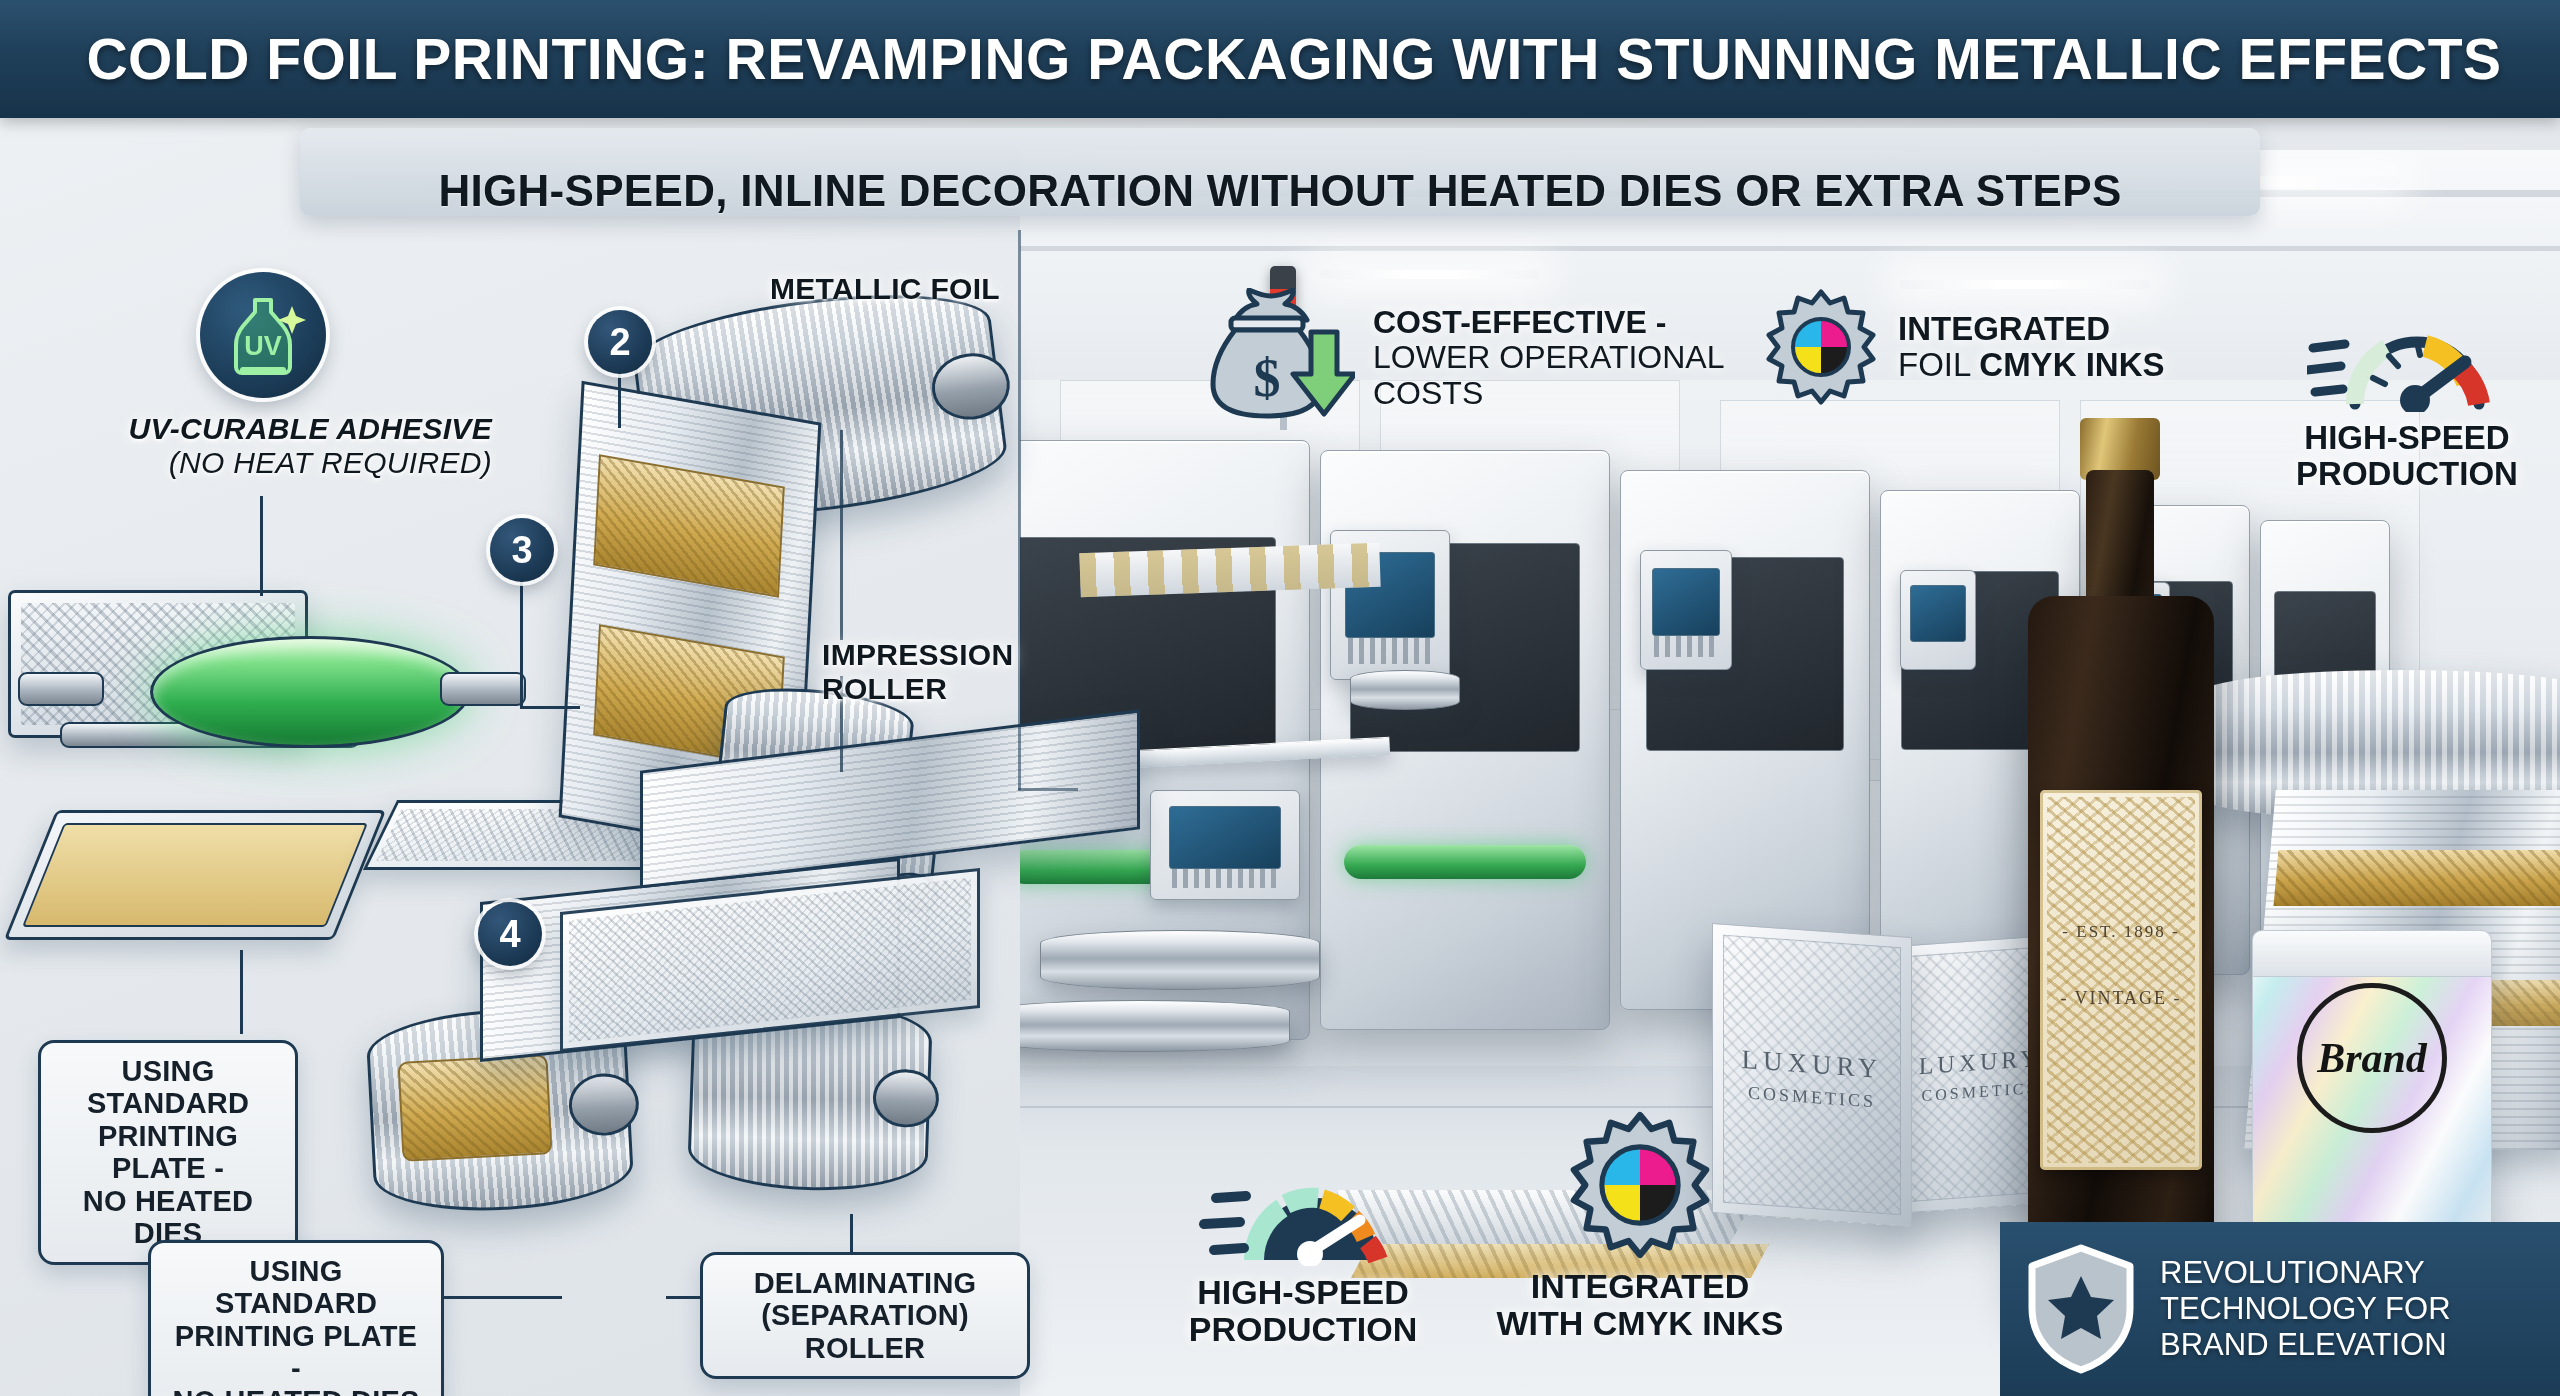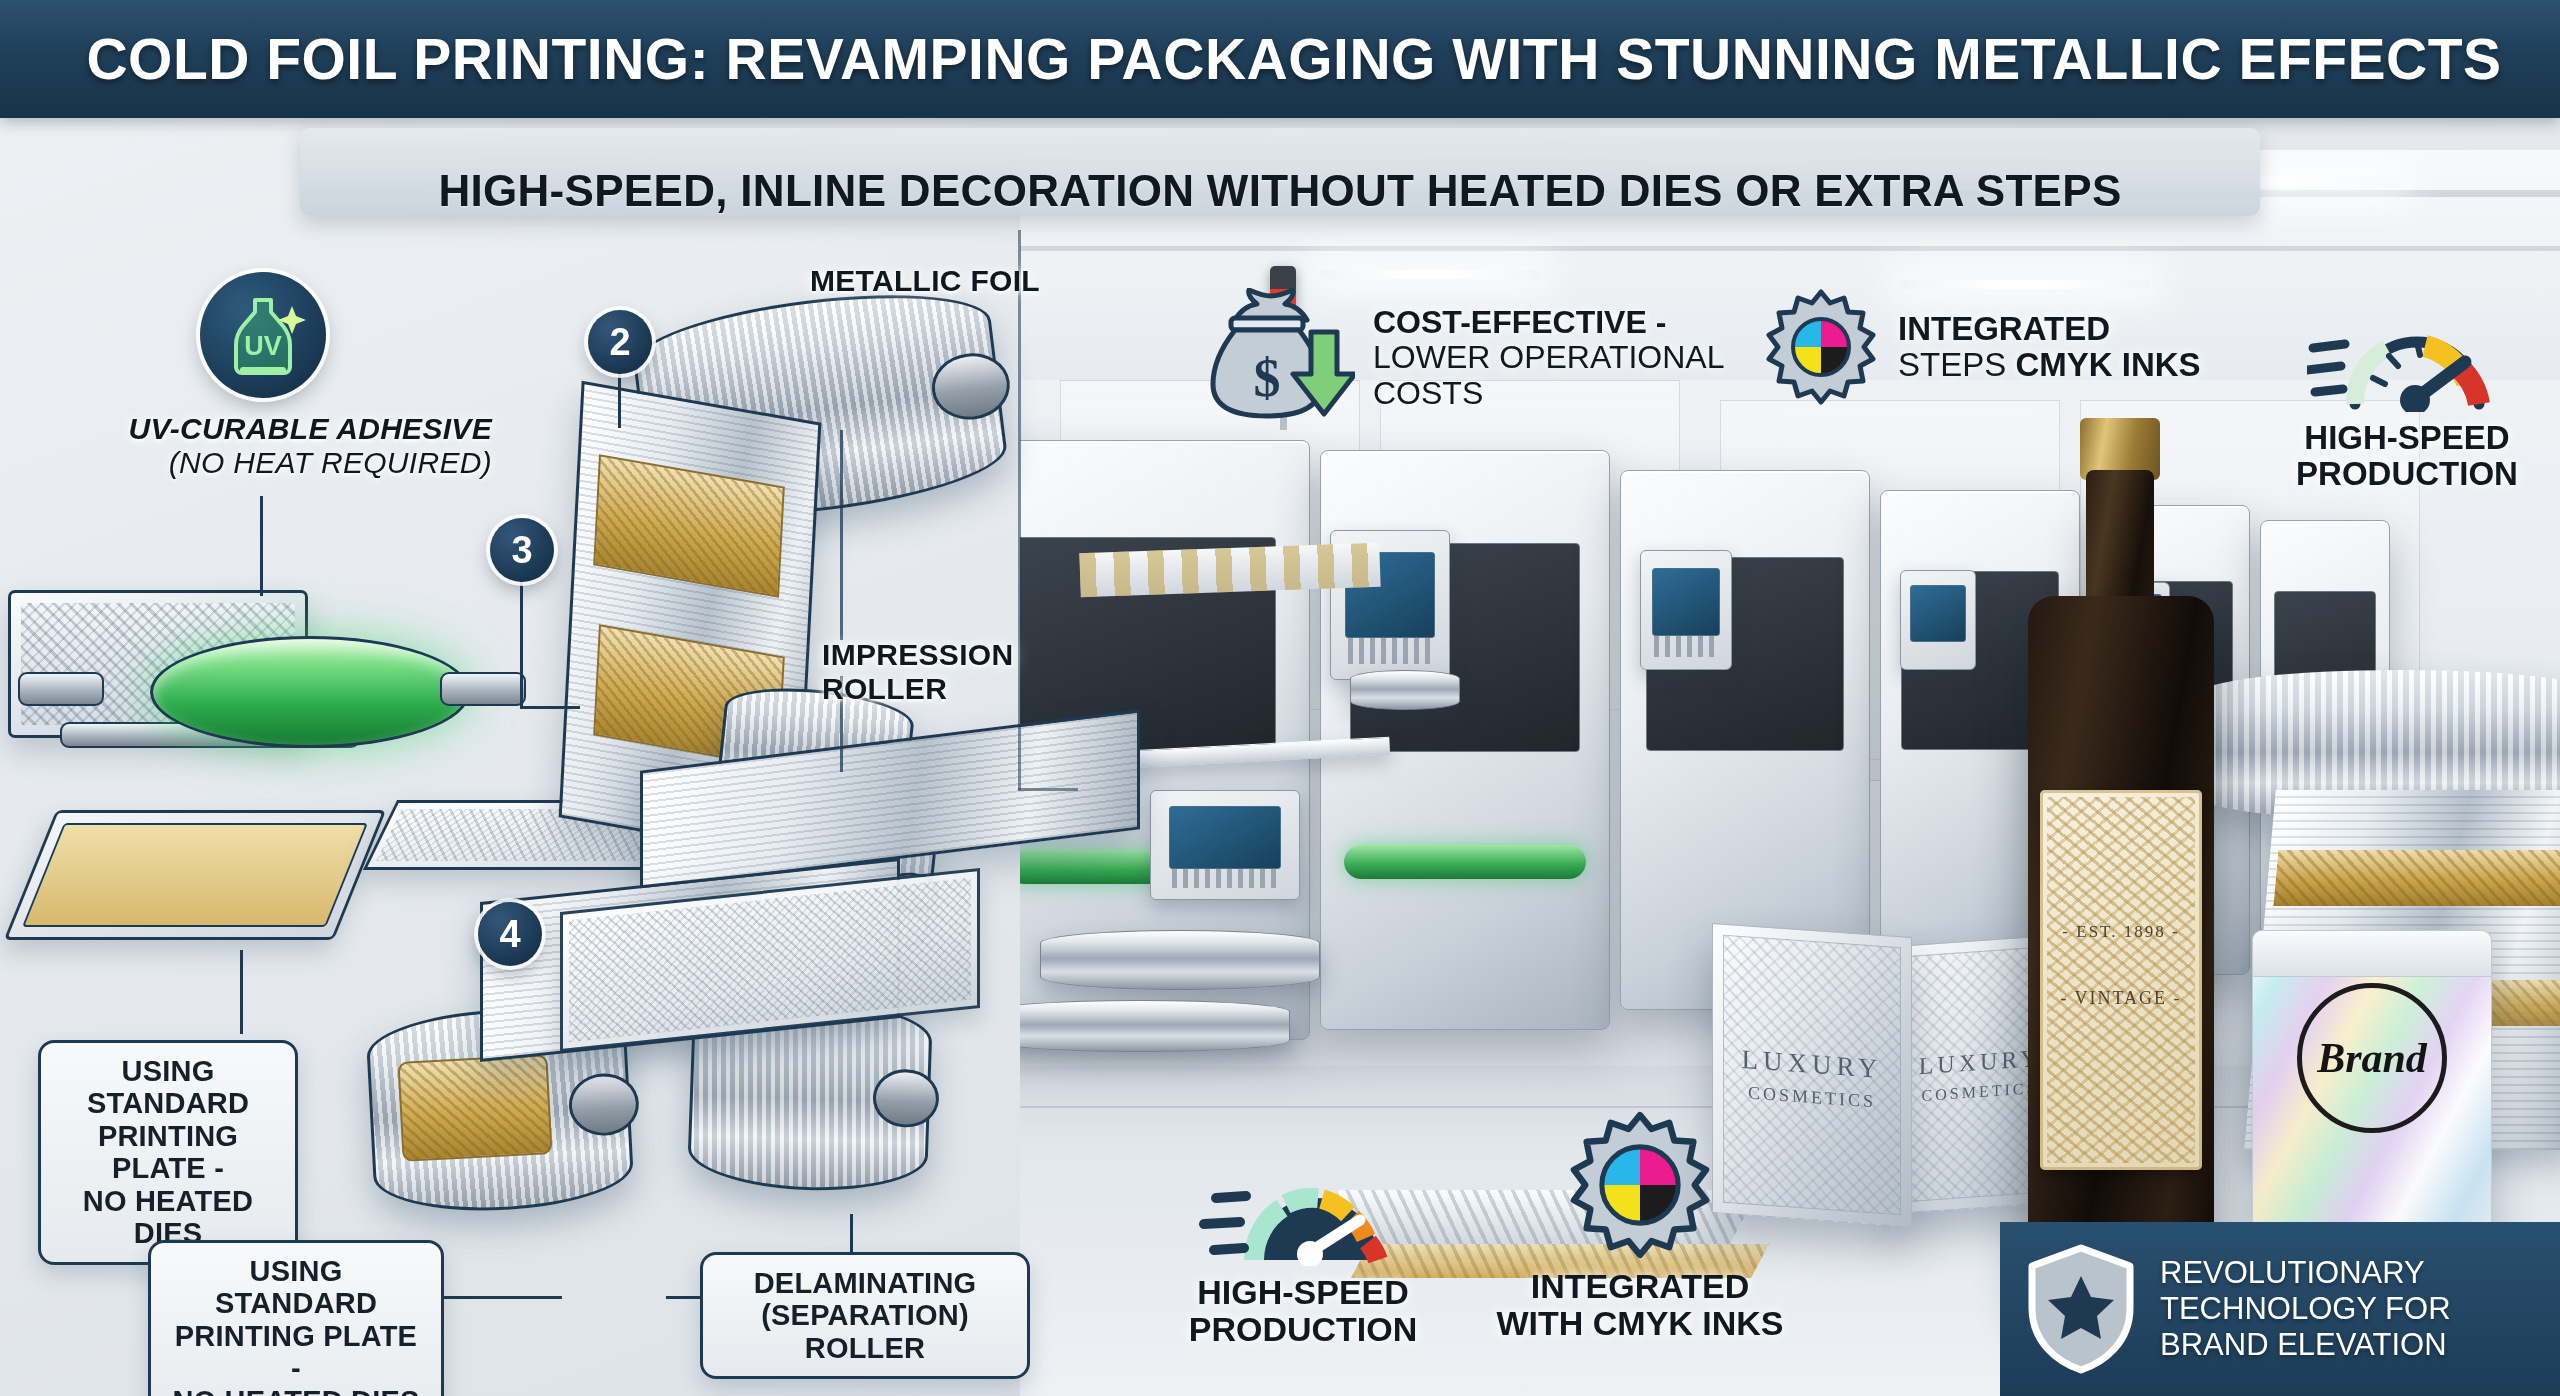--- a/index.html
+++ b/index.html
@@ -549,21 +549,21 @@
       <path d="M92 34 l4 10 l10 4 l-10 4 l-4 10 l-4 -10 l-10 -4 l10 -4 z" fill="#d6f79a"></path>
       <text x="63" y="83" font-family="Liberation Sans, sans-serif" font-size="27" font-weight="bold" fill="#9ef0a4" text-anchor="middle">UV</text>
     </svg>
   </div>
 
   <div class="plain-label" style="left:72px;top:412px;width:420px;text-align:right;font-style:italic;">
     <div>UV-CURABLE ADHESIVE</div>
     <div style="font-weight:normal;">(NO HEAT REQUIRED)</div>
   </div>
 
-  <div class="plain-label" style="left:770px;top:264px;margin-left:40px;">METALLIC FOIL</div>
+  <div class="plain-label" style="left:770px;top:272px;">METALLIC FOIL</div>
 
   <div class="plain-label" style="left:822px;top:638px;">
     <div>IMPRESSION</div>
     <div>ROLLER</div>
   </div>
 
   <div class="step-badge" style="left:588px;top:310px;">2</div>
   <div class="step-badge" style="left:490px;top:518px;">3</div>
   <div class="step-badge" style="left:478px;top:902px;">4</div>
 
@@ -605,21 +605,21 @@
       <circle cx="59" cy="59" r="28" fill="#1c1c1c"></circle>
       <path d="M59 59 L59 31 A28 28 0 0 0 31 59 Z" fill="#29b6e8"></path>
       <path d="M59 59 L87 59 A28 28 0 0 0 59 31 Z" fill="#ec1c8f"></path>
       <path d="M59 59 L31 59 A28 28 0 0 0 59 87 Z" fill="#f5e11a"></path>
       <path d="M59 59 L59 87 A28 28 0 0 0 87 59 Z" fill="#1c1c1c"></path>
       <circle cx="59" cy="59" r="28" fill="none" stroke="#1e3a52" stroke-width="4"></circle>
     </svg>
     <div class="feature-text" style="font-size:33px;">
       <div>INTEGRATED</div>
       <div>
-        <span class="light">STEPS </span><span>CMYK INKS</span>
+        <span class="light">FOIL </span><span>CMYK INKS</span>
       </div>
     </div>
   </div>
 
   <div class="feature stacked" style="left:2262px;top:286px;width:290px;">
     <svg width="200" height="126" viewBox="0 0 200 126">
       <path d="M48 118 A62 62 0 1 1 172 118" fill="none" stroke="#1e3a52" stroke-width="11" stroke-linecap="round"></path>
       <path d="M118 60 A62 62 0 0 1 160 96" fill="none" stroke="#f5c122" stroke-width="22" stroke-linecap="butt"></path>
       <path d="M150 80 A62 62 0 0 1 172 118" fill="none" stroke="#d8352a" stroke-width="22" stroke-linecap="butt"></path>
       <path d="M48 118 A62 62 0 0 1 80 62" fill="none" stroke="#d7ecd9" stroke-width="18"></path>

